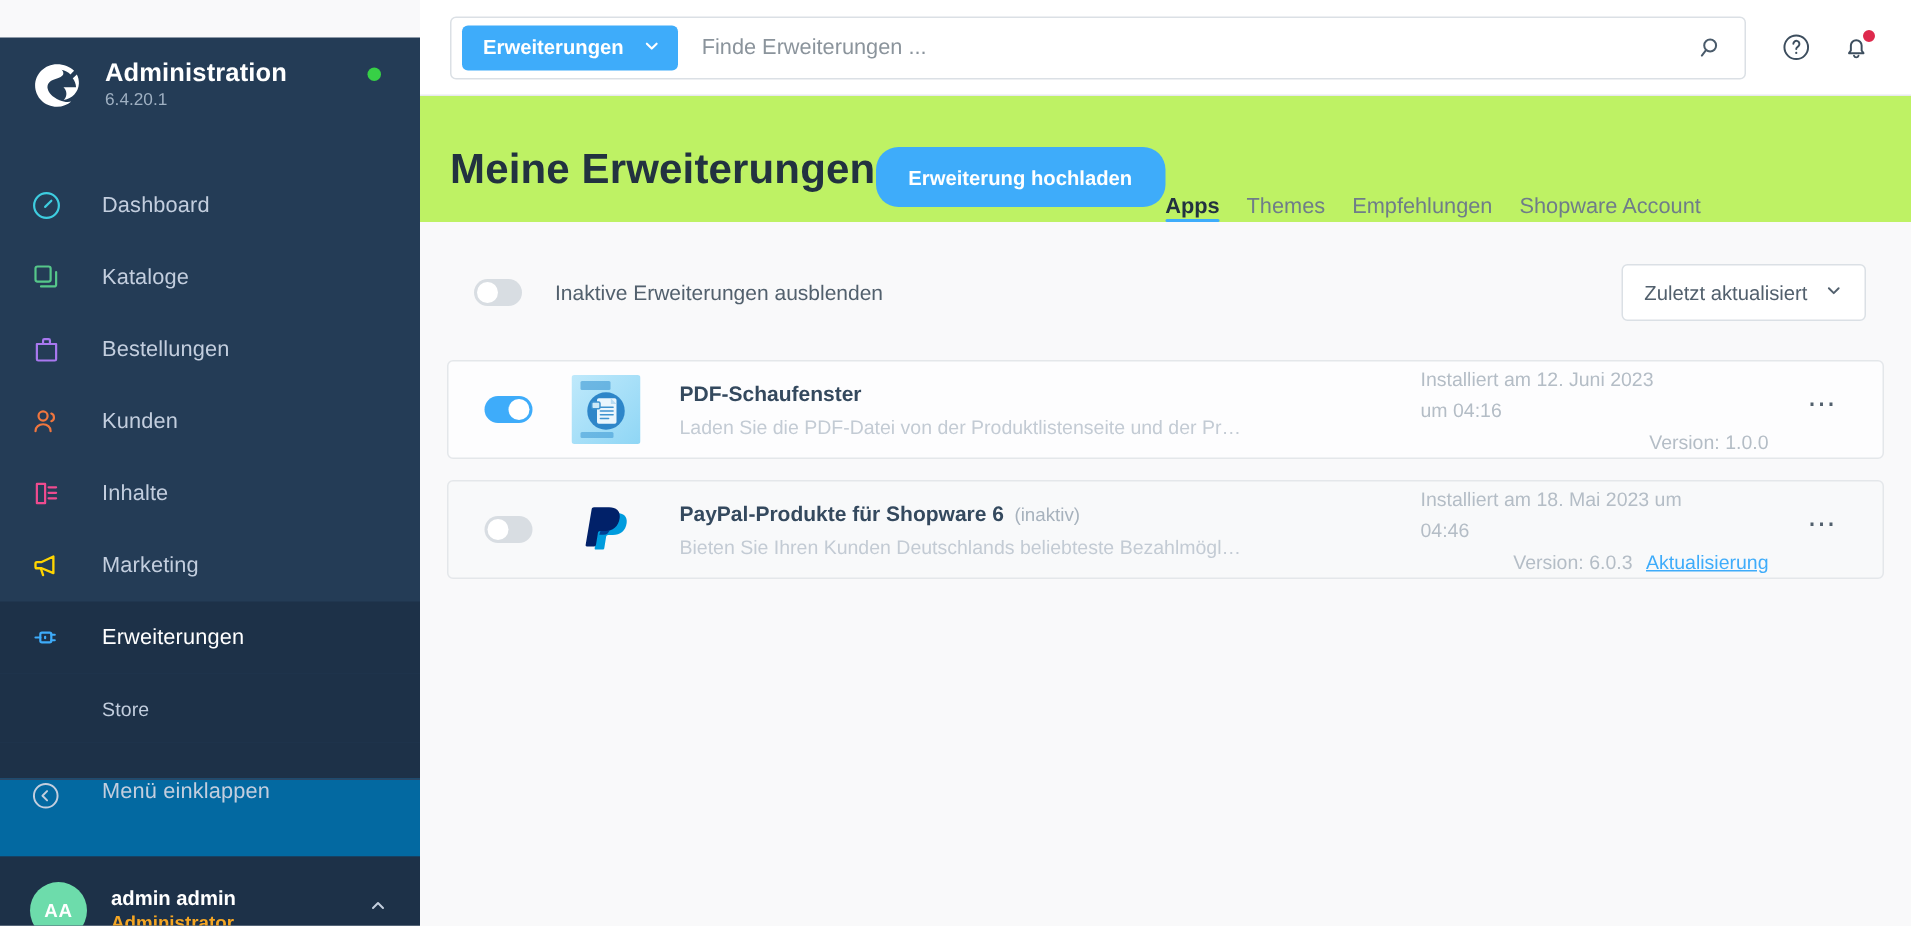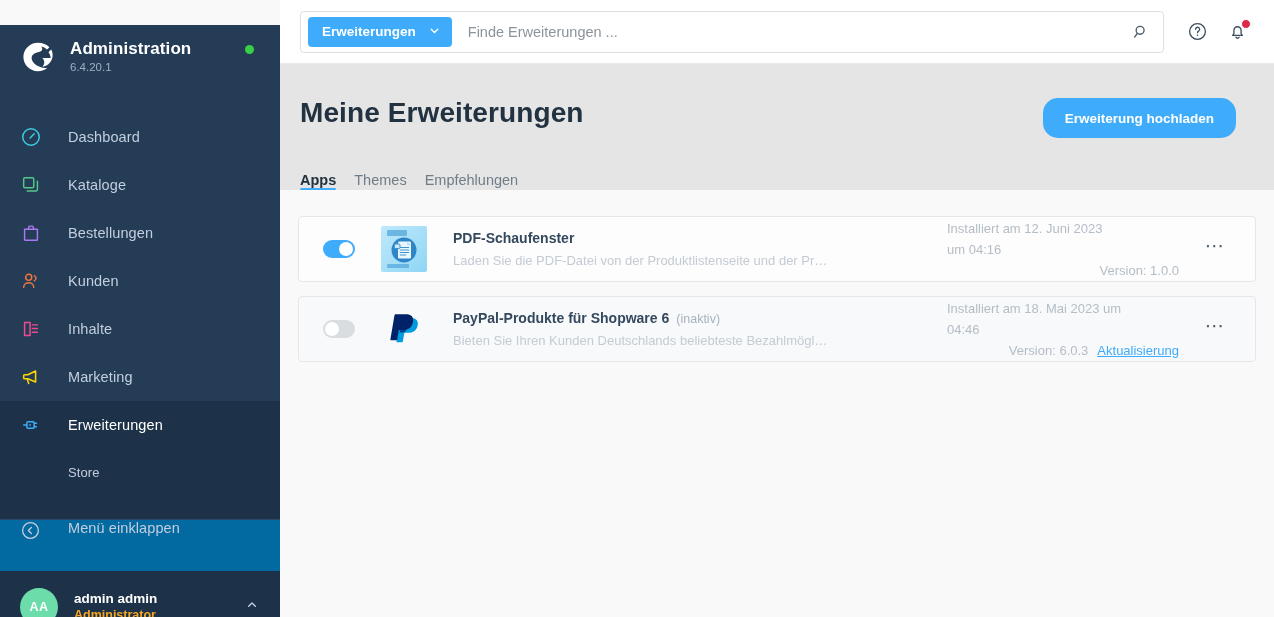--- a/index.html
+++ b/index.html
@@ -108,22 +108,22 @@
     background: none; border: none; cursor: pointer; position: relative;
   }
   .bell-badge {
     position: absolute; top: 4px; right: 3px;
     width: 10px; height: 10px; border-radius: 50%; background: #de294c;
     border: 1.5px solid #ffffff;
   }
 
   .content { flex: 1; display: flex; flex-direction: column; min-height: 0; }
   .page-head {
-    background: #e5e5e5; padding: 32px 38px 0 20px;
-    display: flex; flex-direction: column;
+    background: #bef264; padding: 32px 38px 0 20px;
+    display: flex; flex-direction: row;
   }
   .page-head-row { display: flex; align-items: flex-start; justify-content: space-between; }
   .page-title {
     font-size: 28px; font-weight: bold; color: #223240; letter-spacing: .1px;
     margin-left: 0; line-height: 34px;
   }
   .upload-btn {
     background: #3eacfa; color: #ffffff; border: none; border-radius: 15px;
     font-family: inherit; font-size: 13.5px; font-weight: bold;
     height: 40px; padding: 0 22px; cursor: pointer; white-space: nowrap;
@@ -362,25 +362,42 @@
 
       <div class="page-head">
         <div class="page-head-row">
           <h1 class="page-title">Meine Erweiterungen</h1>
           <button class="upload-btn">Erweiterung hochladen</button>
         </div>
         <div class="tabs">
           <button class="tab active">Apps</button>
           <button class="tab">Themes</button>
           <button class="tab">Empfehlungen</button>
+          <button class="tab">Shopware Account</button>
         </div>
       </div>
 
       <div class="panel">
 
+        <div class="filters">
+          <div class="toggle-row">
+            <span class="switch off">
+              <span class="knob"></span>
+            </span>
+            <span class="toggle-label">Inaktive Erweiterungen ausblenden</span>
+          </div>
+          <button class="sort-btn">
+            <span>Zuletzt aktualisiert</span>
+            <span>
+              <svg viewBox="0 0 24 24" width="13" height="13" fill="none" stroke="#52606d" stroke-width="2.4">
+                <path d="M6 9.5l6 6 6-6" stroke-linecap="round" stroke-linejoin="round"></path>
+              </svg>
+            </span>
+          </button>
+        </div>
 
         <div class="cards">
 
           <div class="ext-card">
             <div class="card-toggle-cell">
               <span class="switch on">
                 <span class="knob"></span>
               </span>
             </div>
             <span class="ext-icon">

